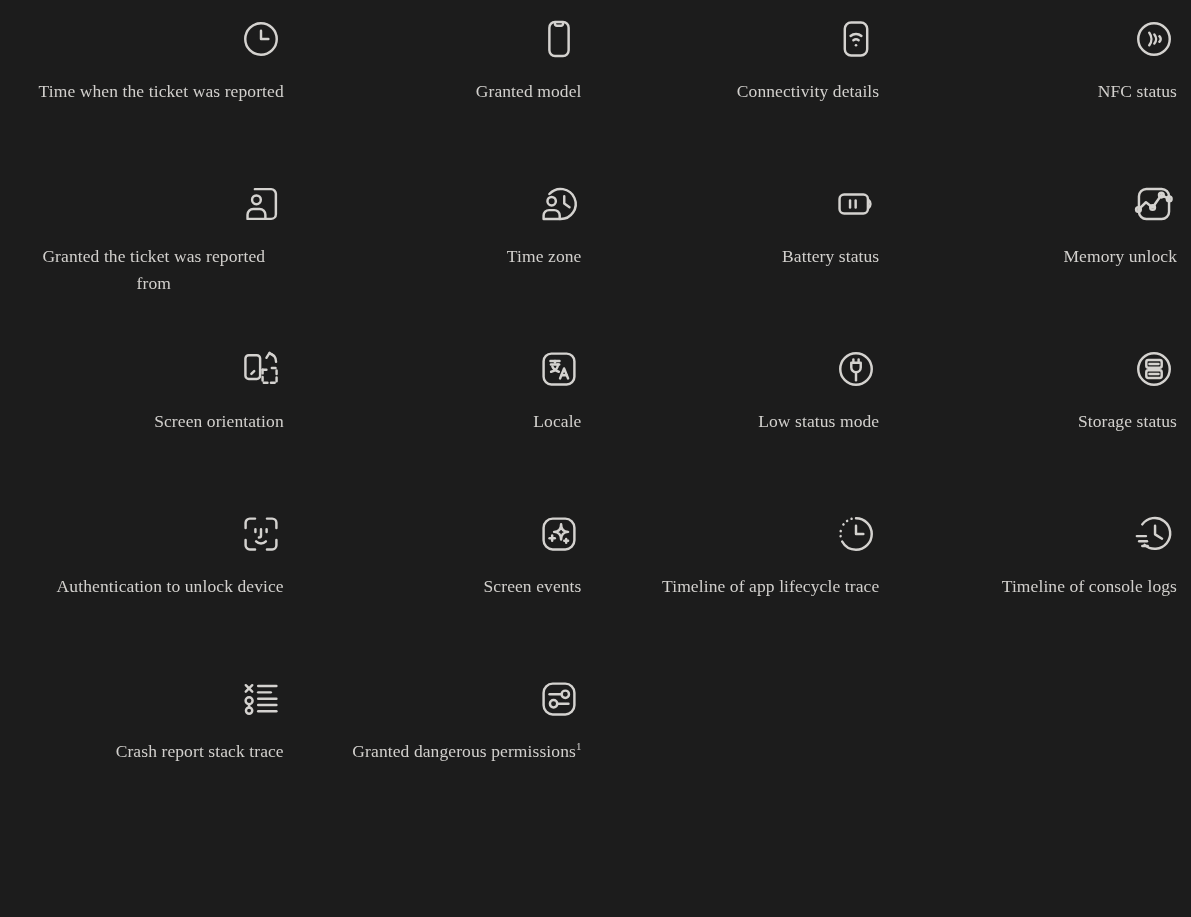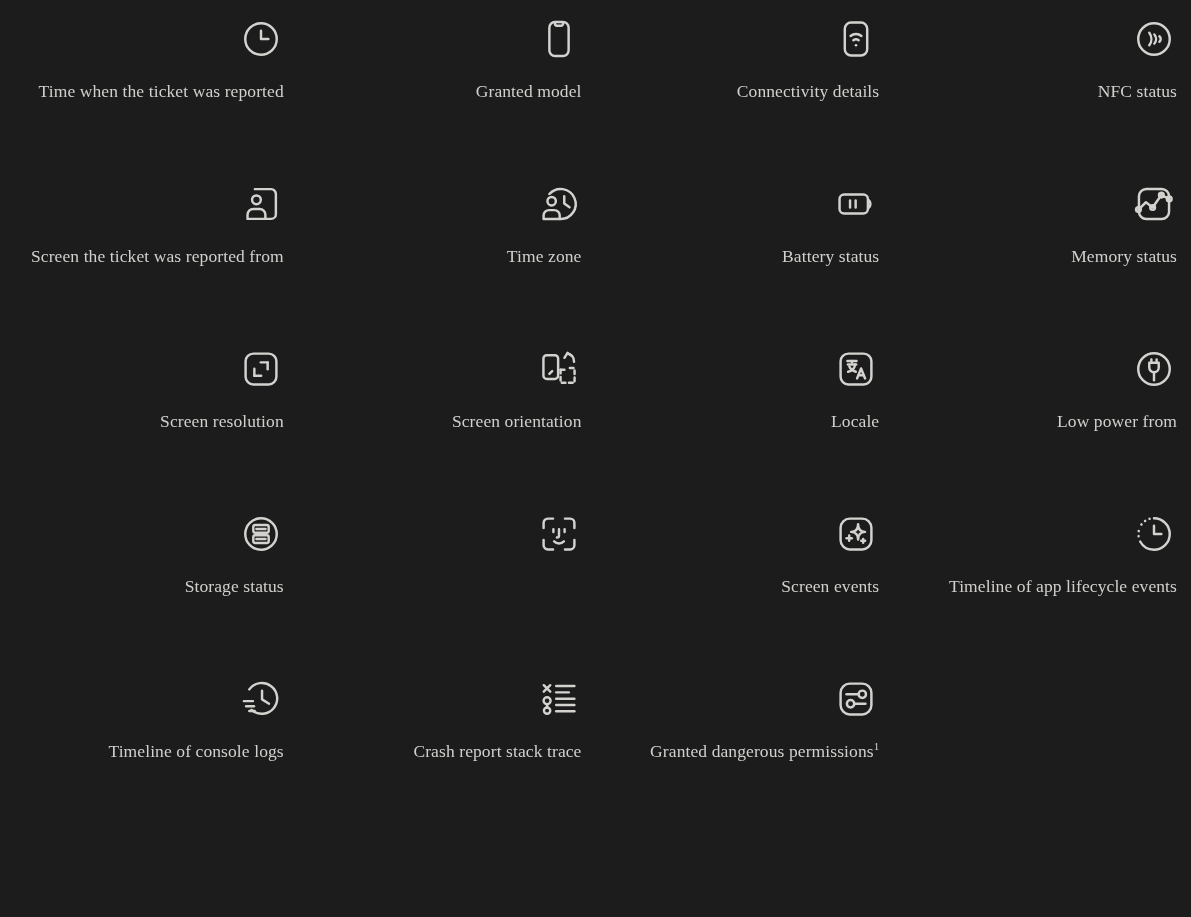--- a/index.html
+++ b/index.html
@@ -114,21 +114,21 @@
 
 
   <div class="feature-item">
     <span class="feature-icon">
       <svg viewBox="0 0 24 24" fill="none" stroke="currentColor" stroke-width="1.4" stroke-linecap="round" stroke-linejoin="round">
         <path d="M8.5 3.5 L17.8 3.5 A2.7 2.7 0 0 1 20.5 6.2 L20.5 17.8 A2.7 2.7 0 0 1 17.8 20.5 L14.2 20.5"></path>
         <circle cx="9.4" cy="9.6" r="2.5"></circle>
         <path d="M4.3 20.5 L4.3 18.1 A3.3 3.3 0 0 1 7.6 14.8 L11.2 14.8 A3.3 3.3 0 0 1 14.5 18.1 L14.5 20.5 Z"></path>
       </svg>
     </span>
-    <span class="feature-label">Screen the ticket was reported from</span>
+    <span class="feature-label">Granted the ticket was reported from</span>
   </div>
 
   <div class="feature-item">
     <span class="feature-icon">
       <svg viewBox="0 0 24 24" fill="none" stroke="currentColor" stroke-width="1.4" stroke-linecap="round" stroke-linejoin="round">
         <path d="M6.5 6.3 A8.6 8.6 0 1 1 12.6 20.6"></path>
         <path d="M15 7.5 L15 11.7 L18 13.9"></path>
         <circle cx="7.8" cy="10.4" r="2.4"></circle>
         <path d="M3.2 20.6 L3.2 18.6 A3.1 3.1 0 0 1 6.3 15.5 L9.3 15.5 A3.1 3.1 0 0 1 12.4 18.6 L12.4 20.6 Z"></path>
       </svg>
@@ -152,35 +152,23 @@
     <span class="feature-icon">
       <svg viewBox="0 0 24 24" fill="none" stroke="currentColor" stroke-width="1.4" stroke-linecap="round" stroke-linejoin="round">
         <path d="M7.6 3.4 L16.4 3.4 A4.2 4.2 0 0 1 20.6 7.6 L20.6 16.4 A4.2 4.2 0 0 1 16.4 20.6 L7.6 20.6 A4.2 4.2 0 0 1 3.4 16.4 L3.4 7.6 A4.2 4.2 0 0 1 7.6 3.4 Z"></path>
         <path d="M3.1 15.2 L7.4 11 L11.2 14 L16.2 6.9 L20.7 9.1"></path>
         <circle cx="3.1" cy="15.2" r="1.35"></circle>
         <circle cx="11.2" cy="14" r="1.35"></circle>
         <circle cx="16.2" cy="6.9" r="1.35"></circle>
         <circle cx="20.7" cy="9.1" r="1.35"></circle>
       </svg>
     </span>
-    <span class="feature-label">Memory status</span>
-  </div>
-
-  <div class="feature-item">
-    <span class="feature-icon">
-      <svg viewBox="0 0 24 24" fill="none" stroke="currentColor" stroke-width="1.4" stroke-linecap="round" stroke-linejoin="round">
-        <rect x="3.2" y="3.2" width="17.6" height="17.6" rx="4.4"></rect>
-        <path d="M15.8 8.2 L15.8 12.1"></path>
-        <path d="M15.8 8.2 L11.9 8.2"></path>
-        <path d="M8.2 15.8 L8.2 11.9"></path>
-        <path d="M8.2 15.8 L12.1 15.8"></path>
-      </svg>
-    </span>
-    <span class="feature-label">Screen resolution</span>
-  </div>
+    <span class="feature-label">Memory unlock</span>
+  </div>
+
 
   <div class="feature-item">
     <span class="feature-icon">
       <svg viewBox="0 0 24 24" fill="none" stroke="currentColor" stroke-width="1.4" stroke-linecap="round" stroke-linejoin="round">
         <rect x="3.1" y="4.1" width="8.4" height="13.6" rx="1.9"></rect>
         <path d="M6.5 14.8 L8.1 13.2"></path>
         <path d="M16.8 3.1 A4.6 4.6 0 0 1 20.6 7.9"></path>
         <path d="M15.1 5.6 L16.9 2.8 L19.3 4.4"></path>
         <path d="M12.9 12.4 L15.1 12.4" stroke-dasharray="0.1 0"></path>
         <path d="M12.9 12.4 L12.9 19.9 L20.9 19.9 L20.9 11.4 L17 11.4" stroke-dasharray="2.1 2"></path>
@@ -208,21 +196,21 @@
   <div class="feature-item">
     <span class="feature-icon">
       <svg viewBox="0 0 24 24" fill="none" stroke="currentColor" stroke-width="1.4" stroke-linecap="round" stroke-linejoin="round">
         <circle cx="12" cy="12" r="9"></circle>
         <path d="M9.3 8.4 L9.3 11.1 A2.7 2.7 0 0 0 12 13.8 A2.7 2.7 0 0 0 14.7 11.1 L14.7 8.4 Z"></path>
         <path d="M12 13.8 L12 18.4"></path>
         <path d="M10.5 8.4 L10.5 6.5"></path>
         <path d="M13.5 8.4 L13.5 6.5"></path>
       </svg>
     </span>
-    <span class="feature-label">Low power from</span>
+    <span class="feature-label">Low status mode</span>
   </div>
 
   <div class="feature-item">
     <span class="feature-icon">
       <svg viewBox="0 0 24 24" fill="none" stroke="currentColor" stroke-width="1.4" stroke-linecap="round" stroke-linejoin="round">
         <circle cx="12" cy="12" r="9"></circle>
         <rect x="7.6" y="6.9" width="8.8" height="4.4" rx="1.1"></rect>
         <rect x="7.6" y="12.7" width="8.8" height="4.4" rx="1.1"></rect>
         <path d="M9.4 9.1 L14.6 9.1"></path>
         <path d="M9.4 14.9 L14.6 14.9"></path>
@@ -237,20 +225,21 @@
         <path d="M3.2 8.6 L3.2 5.6 A2.4 2.4 0 0 1 5.6 3.2 L8.6 3.2"></path>
         <path d="M15.4 3.2 L18.4 3.2 A2.4 2.4 0 0 1 20.8 5.6 L20.8 8.6"></path>
         <path d="M20.8 15.4 L20.8 18.4 A2.4 2.4 0 0 1 18.4 20.8 L15.4 20.8"></path>
         <path d="M8.6 20.8 L5.6 20.8 A2.4 2.4 0 0 1 3.2 18.4 L3.2 15.4"></path>
         <path d="M8.8 9.2 L8.8 10.9"></path>
         <path d="M15.2 9.2 L15.2 10.9"></path>
         <path d="M12 9.3 L12 12.8 A1.2 1.2 0 0 1 10.8 14"></path>
         <path d="M9.2 16.2 A3.9 3.9 0 0 0 14.8 16.2"></path>
       </svg>
     </span>
+    <span class="feature-label">Authentication to unlock device</span>
   </div>
 
   <div class="feature-item">
     <span class="feature-icon">
       <svg viewBox="0 0 24 24" fill="none" stroke="currentColor" stroke-width="1.4" stroke-linecap="round" stroke-linejoin="round">
         <rect x="3.2" y="3.2" width="17.6" height="17.6" rx="5.2"></rect>
         <path d="M13.2 6.4 C13.2 9.2 14.6 10.6 17.2 10.8 C14.6 11 13.2 12.4 13.2 15.2 C13.2 12.4 11.8 11 9.2 10.8 C11.8 10.6 13.2 9.2 13.2 6.4 Z"></path>
         <path d="M8.1 12.9 L8.1 15.9"></path>
         <path d="M6.6 14.4 L9.6 14.4"></path>
         <path d="M16.1 14.8 L16.1 17"></path>
@@ -262,21 +251,21 @@
 
   <div class="feature-item">
     <span class="feature-icon">
       <svg viewBox="0 0 24 24" fill="none" stroke="currentColor" stroke-width="1.4" stroke-linecap="round" stroke-linejoin="round">
         <path d="M12 3 A9 9 0 0 1 12 21 A9 9 0 0 1 4.1 16.3"></path>
         <path d="M3.2 13.3 A9 9 0 0 1 3.6 9.1" stroke-dasharray="0.1 2.8"></path>
         <path d="M4.8 6.6 A9 9 0 0 1 9.5 3.3" stroke-dasharray="0.1 2.8"></path>
         <path d="M12 7.3 L12 12 L16.2 12"></path>
       </svg>
     </span>
-    <span class="feature-label">Timeline of app lifecycle events</span>
+    <span class="feature-label">Timeline of app lifecycle trace</span>
   </div>
 
   <div class="feature-item">
     <span class="feature-icon">
       <svg viewBox="0 0 24 24" fill="none" stroke="currentColor" stroke-width="1.4" stroke-linecap="round" stroke-linejoin="round">
         <path d="M5.3 6.5 A8.8 8.8 0 1 1 6.6 18.2"></path>
         <path d="M2.2 13.2 L7.4 13.2"></path>
         <path d="M3.5 16.1 L8 16.1"></path>
         <path d="M5.3 18.9 L8.4 18.9"></path>
         <path d="M12.6 7.3 L12.6 12.2 L16.6 14.7"></path>

